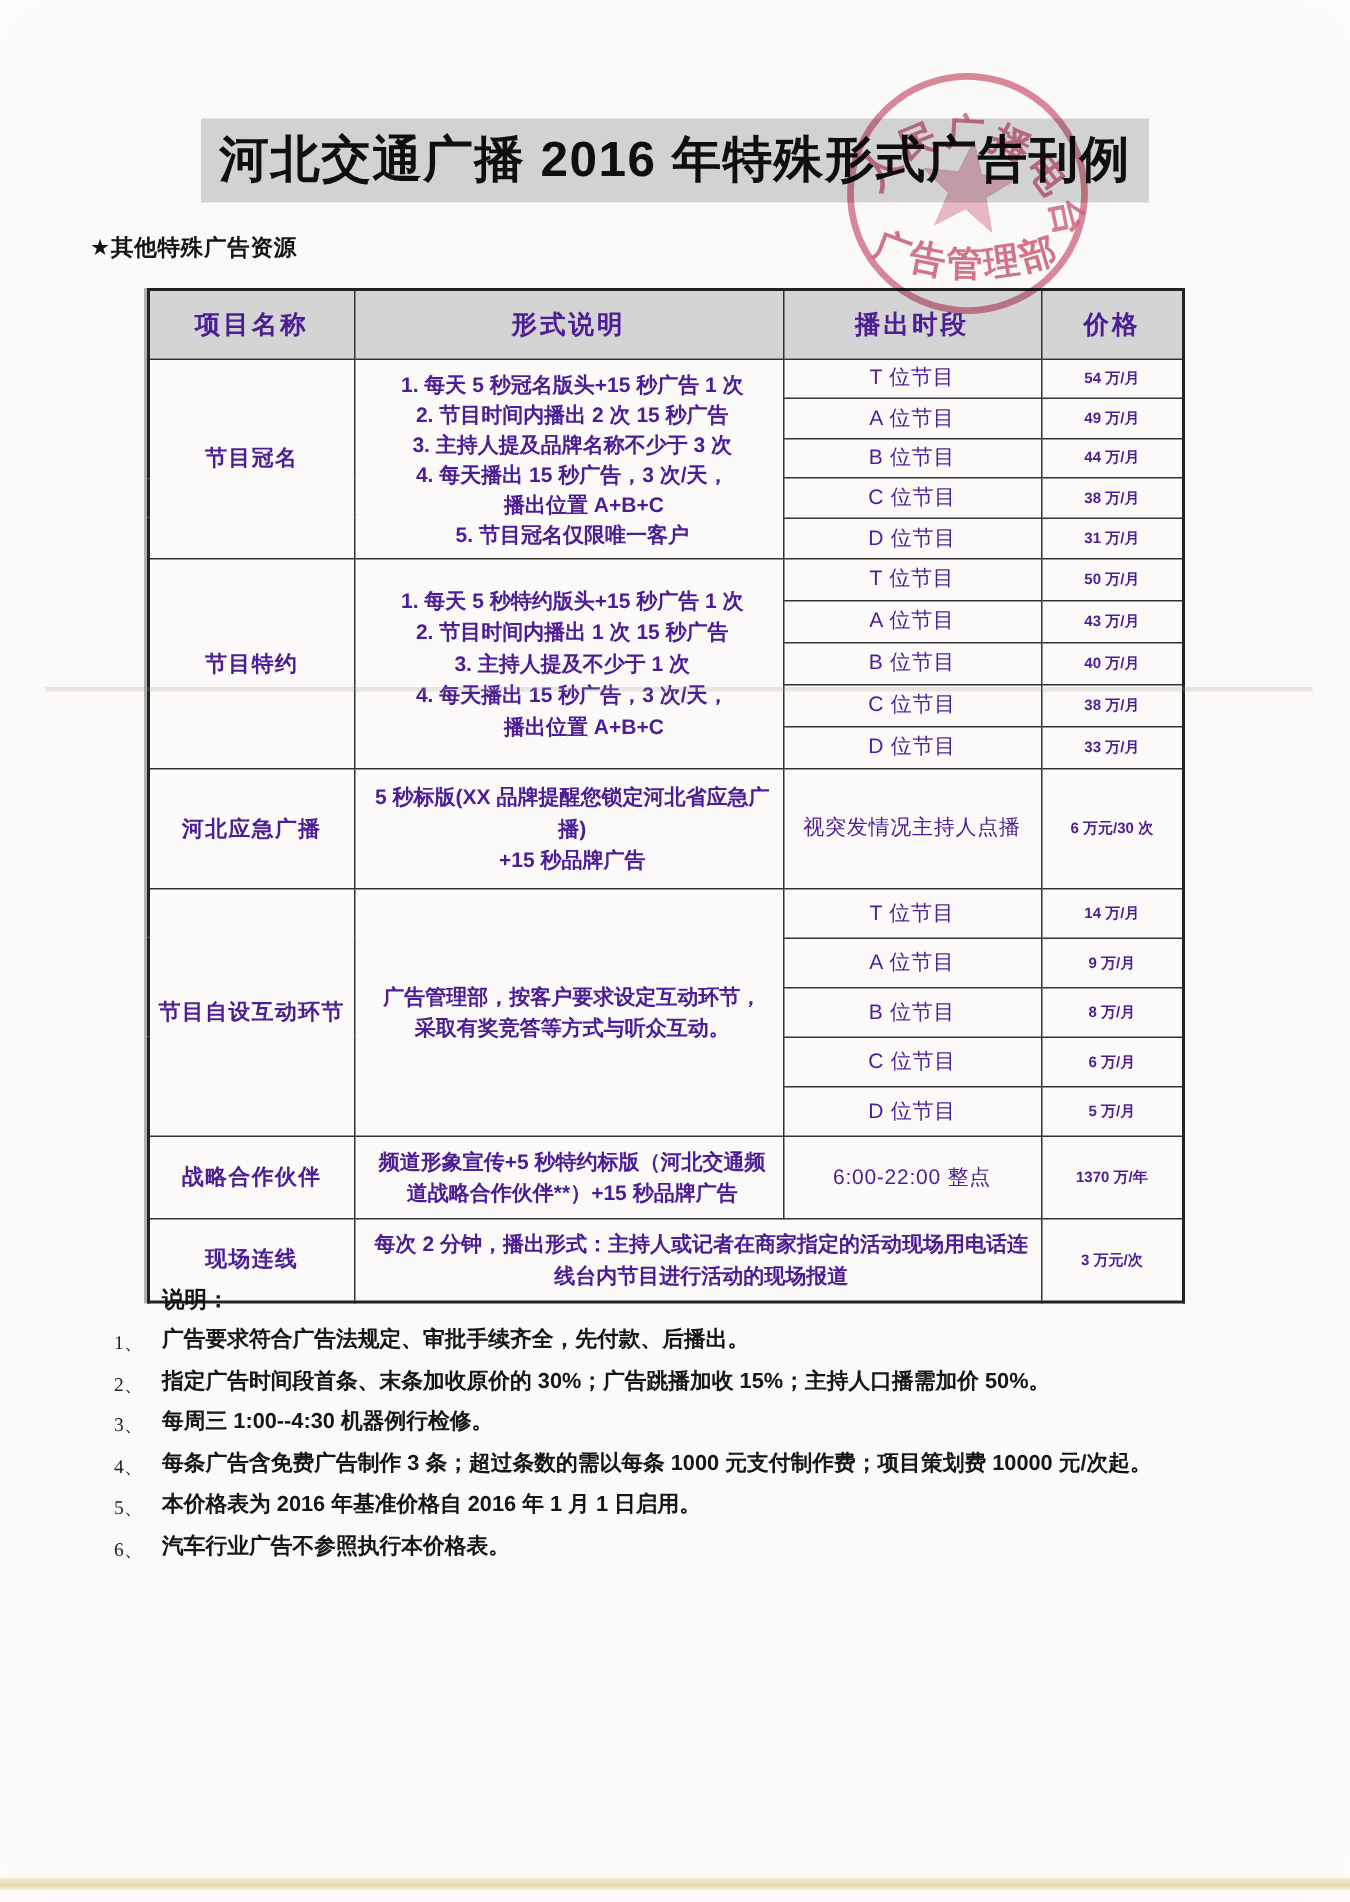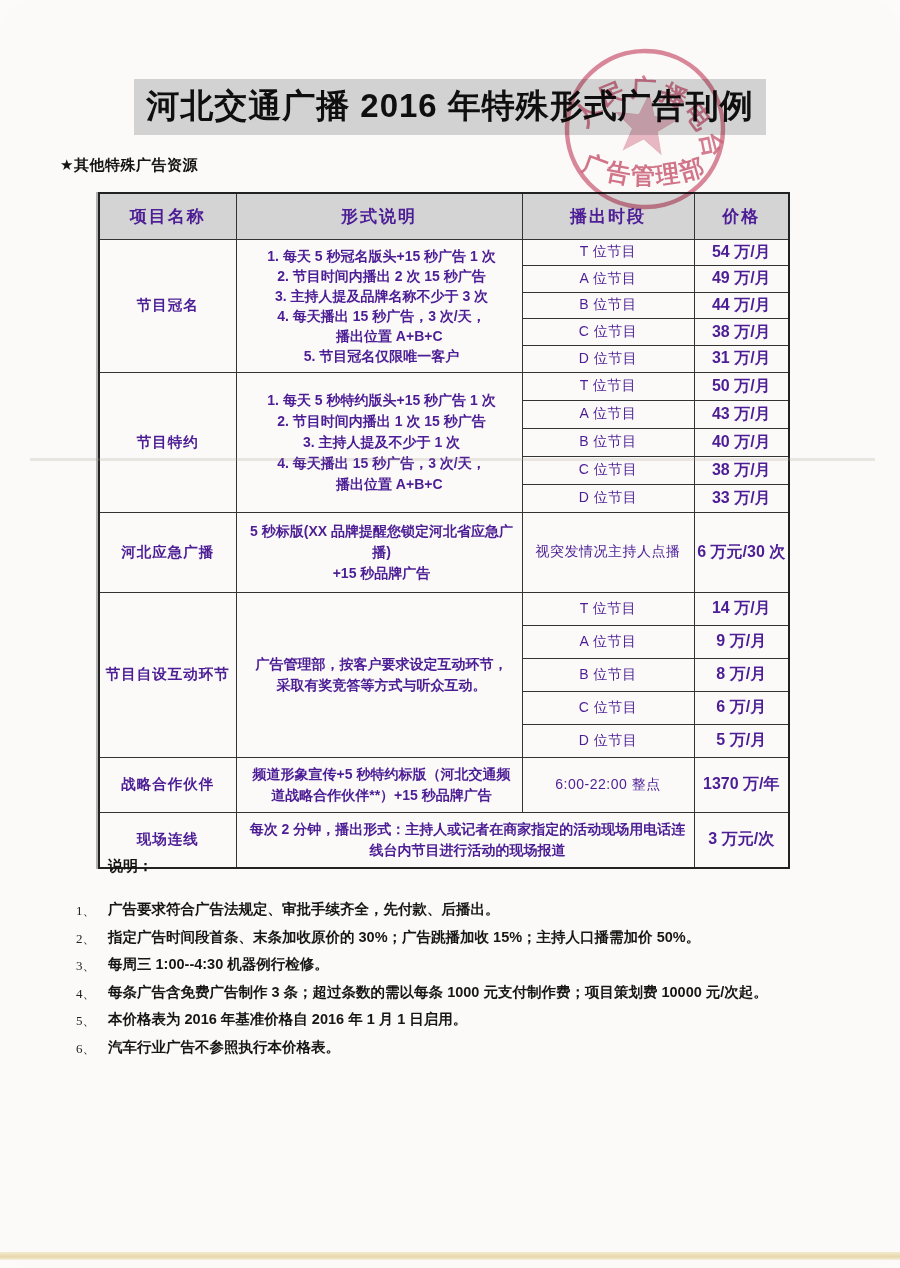--- a/index.html
+++ b/index.html
@@ -71,35 +71,35 @@
   }
   td.name  { text-align: center; font-size: 14.5px; font-weight: bold; letter-spacing: 1px; }
   td.desc  {
     text-align: center; font-size: 14px; font-weight: bold;
     padding: 6px 8px 6px 13px;
     white-space: pre-wrap;
     line-height: 21px;
   }
   tr.g1 td.desc { line-height: 20px; }
   td.slot  { text-align: center; font-size: 14px; font-weight: normal; letter-spacing: 0.5px; }
-  td.price { text-align: center; font-size: 16px; font-weight: bold; }
+  td.price { text-align: center; font-size: 10px; font-weight: bold; }
   tr.g1  td.slot, tr.g1  td.price { height: 24px; }
   tr.g2  td.slot, tr.g2  td.price { height: 28px; }
   tr.em  td { height: 80px; }
   tr.it  td.slot, tr.it td.price { height: 33px; }
   tr.st  td { height: 53px; }
   tr.lv  td { height: 54px; }
 
   
   .notes {
     position: absolute; left: 76px; top: 857px; width: 745px;
     z-index: 2;
   }
   .notes-heading {
-    margin-left: 32px; margin-bottom: 24px;
+    margin-left: 32px; margin-bottom: 8px;
     font-size: 15px; font-weight: bold; color: #141414;
   }
   .note-item { display: flex; margin-bottom: 7.5px; }
   .note-num {
     width: 32px; flex: 0 0 32px;
     font-size: 13px; color: #222;
     font-family: "Liberation Serif", serif;
     padding-top: 2px;
   }
   .note-text {

